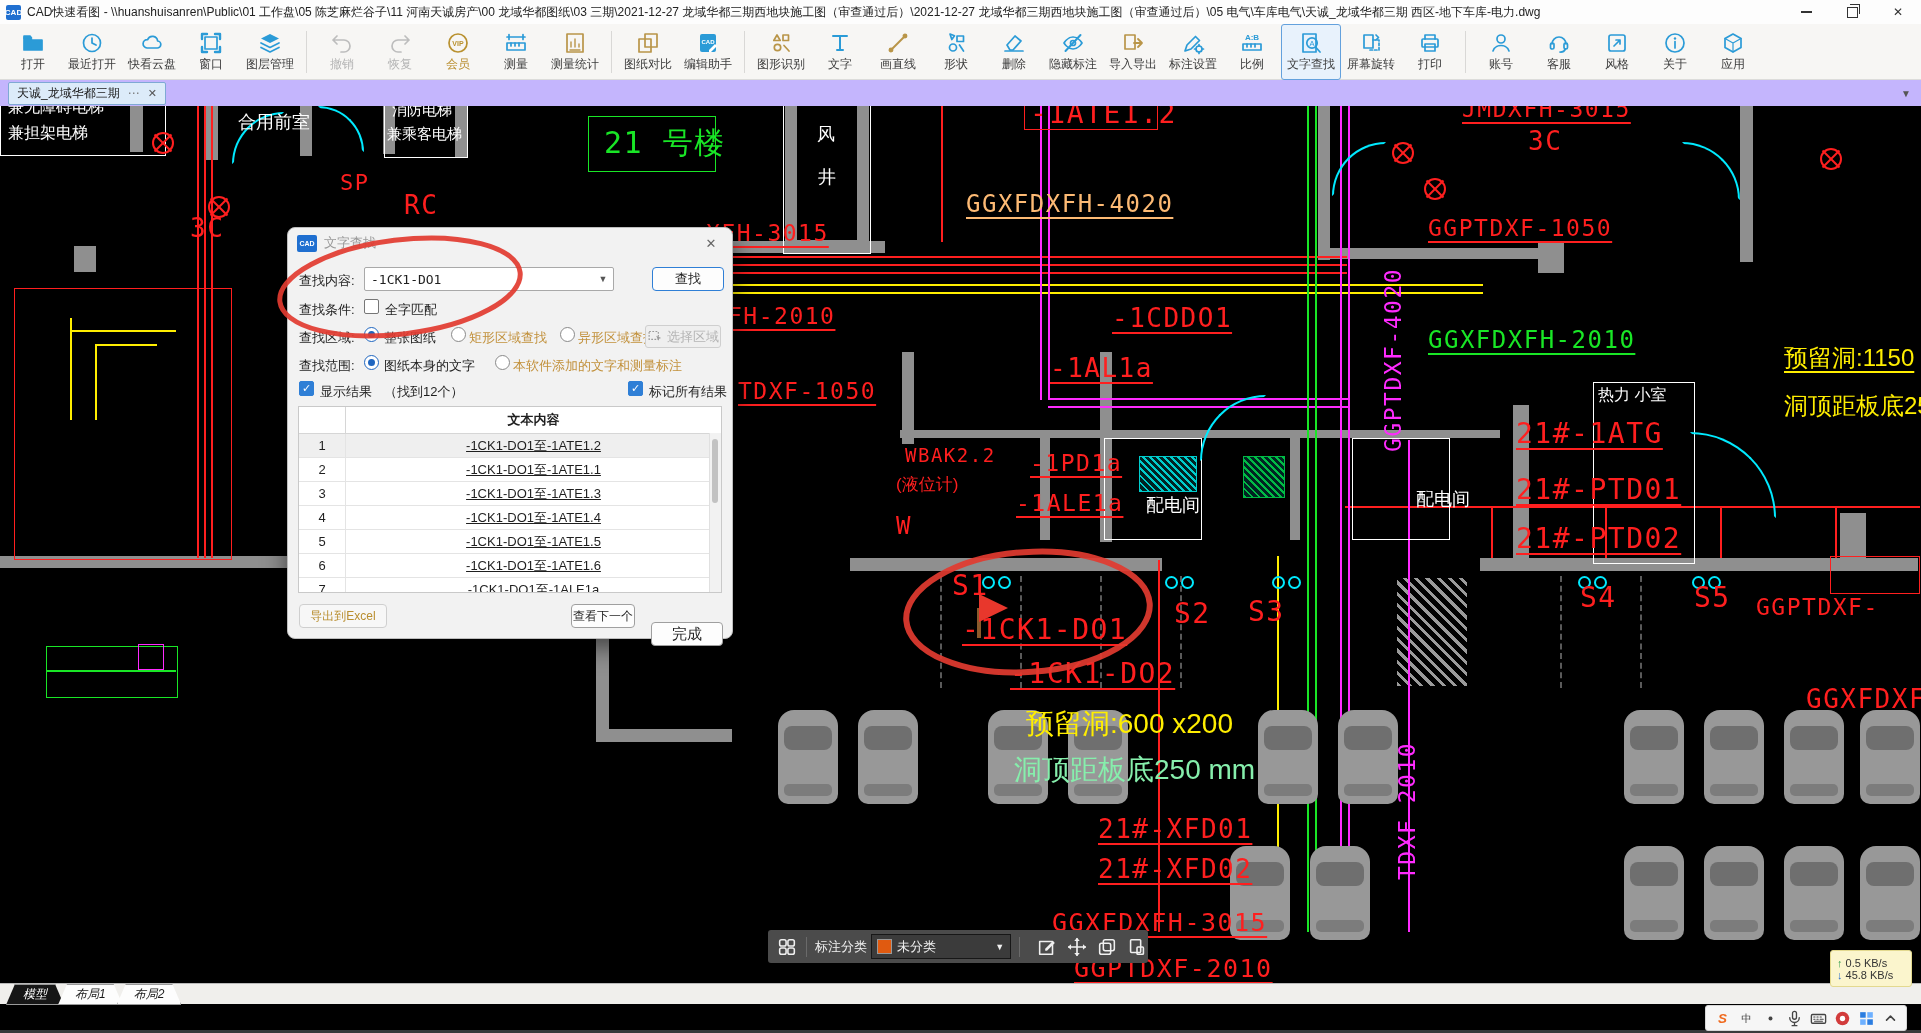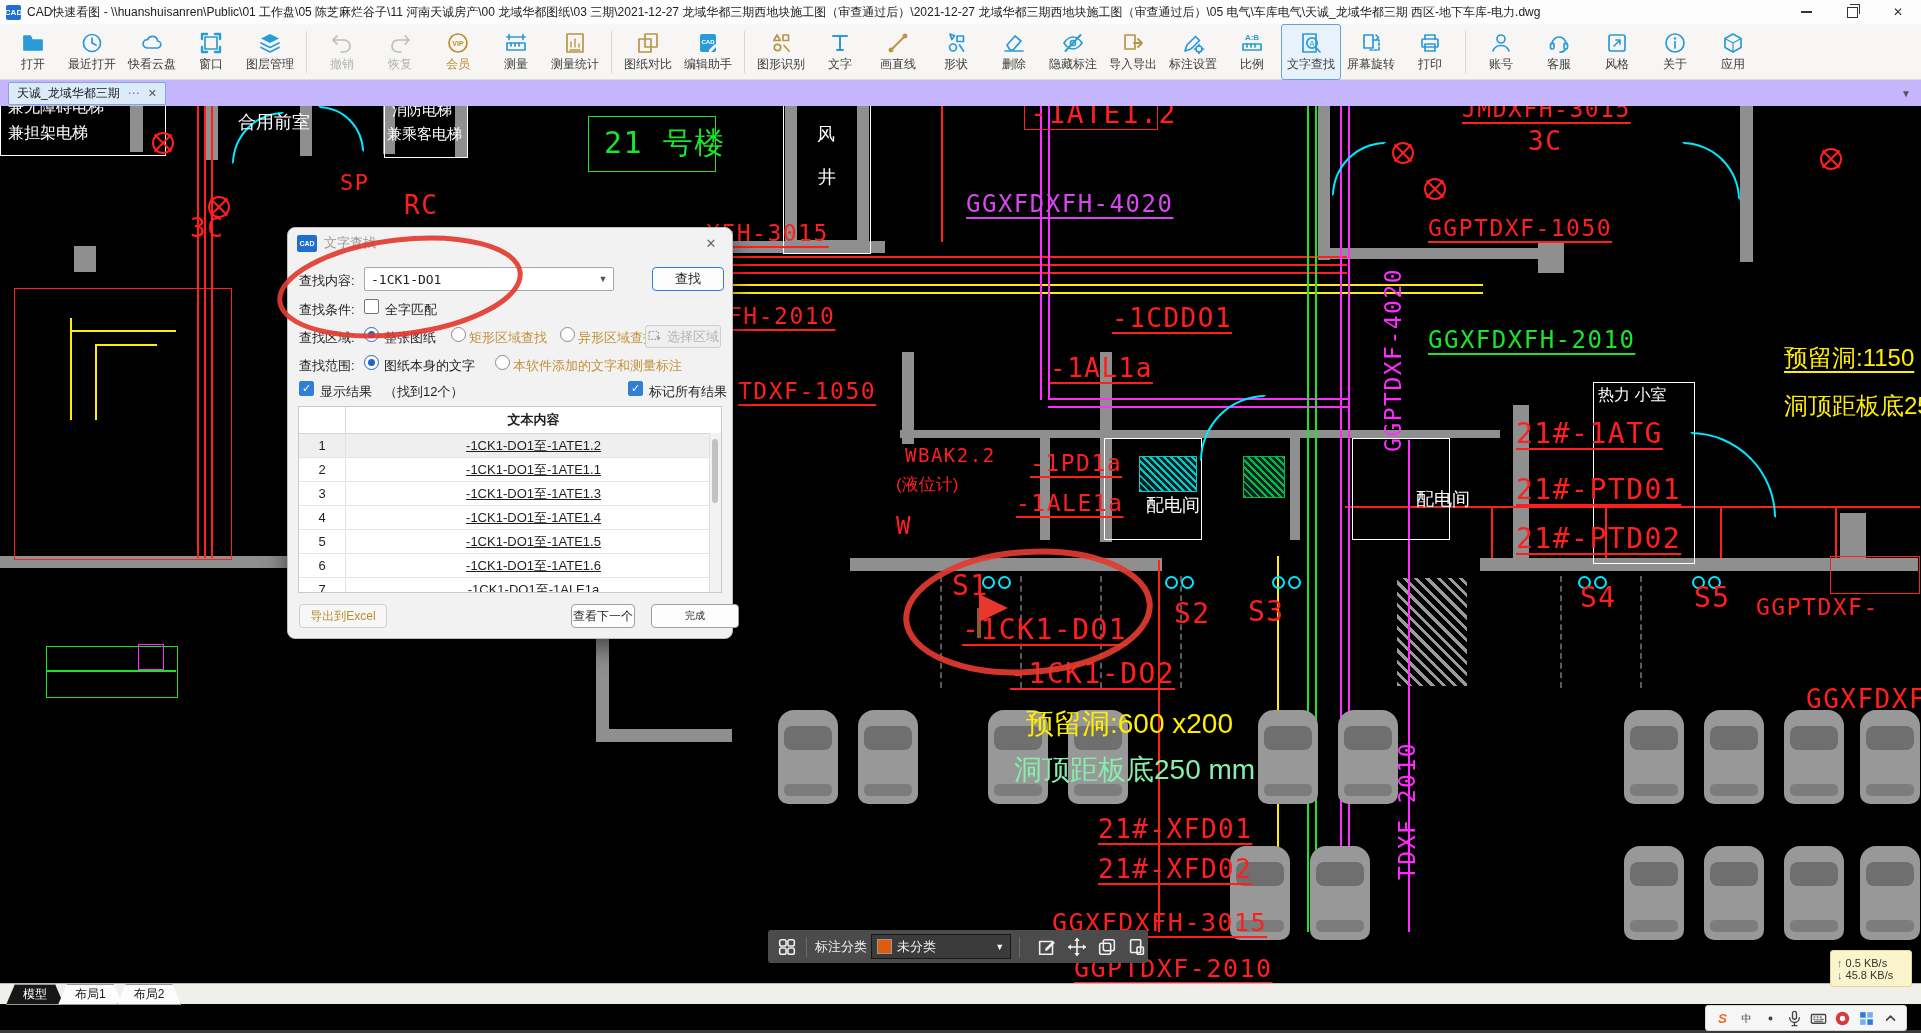--- a/index.html
+++ b/index.html
@@ -121,21 +121,21 @@
 
   
   .netbadge{position:absolute;right:9px;top:950px;width:82px;height:37px;background:#fbf5cd;
     border:1px solid #e3d98f;border-radius:3px;z-index:21;font-size:11px;color:#333;
     display:flex;flex-direction:column;justify-content:center;padding-left:6px;box-sizing:border-box;}
   .netbadge .up .arr{color:#2e9e4f;}
   .netbadge .down .arr{color:#2a6fd0;}
 
   
   .sheettabs{position:absolute;left:0;top:983px;width:100%;height:20px;background:#f0efec;
-    border-top:1px solid #b9b9b9;display:flex;align-items:flex-start;}
+    border-top:1px solid #b9b9b9;display:flex;align-items:flex-start;font-style:italic;}
   .sheettab{height:19px;padding:0 16px;display:flex;align-items:center;font-size:12px;color:#1a1a1a;
     background:#fdfdfd;border:1px solid #9a9a9a;margin-left:-6px;
     clip-path:polygon(9px 0,calc(100% - 9px) 0,100% 100%,0 100%);cursor:pointer;}
   .sheettab:first-child{margin-left:6px;}
   .sheettab.active{background:#161616;color:#fff;}
   .statusbar{position:absolute;left:0;top:1003px;width:100%;height:27px;background:#eceae7;
     border-top:1px solid #c6c6c4;font-size:13px;color:#222;}
   .statusbar .coords{position:absolute;left:16px;top:6px;font-family:"DejaVu Sans Mono",monospace;font-size:12px;}
   .statusbar .sdiv{position:absolute;top:3px;width:1px;height:21px;background:#cfcecb;}
   .statusbar .scale{position:absolute;left:368px;top:6px;}
@@ -516,21 +516,21 @@
       <div class="car" style="left: 1784px; top: 740px;"></div>
       <div class="car" style="left: 1860px; top: 740px;"></div>
       <div class="ctext" style="left: 8px; top: -7px; color: rgb(255, 255, 255); font-size: 16px;">兼无障碍电梯</div>
       <div class="ctext" style="left: 8px; top: 19px; color: rgb(255, 255, 255); font-size: 16px;">兼担架电梯</div>
       <div class="ctext" style="left: 238px; top: 7px; color: rgb(255, 255, 255); font-size: 18px;">合用前室</div>
       <div class="ctext" style="left: 392px; top: -4px; color: rgb(255, 255, 255); font-size: 15px;">消防电梯</div>
       <div class="ctext" style="left: 387px; top: 20px; color: rgb(255, 255, 255); font-size: 15px;">兼乘客电梯</div>
       <div class="ctext" style="left: 817px; top: 19px; color: rgb(255, 255, 255); font-size: 18px;">风</div>
       <div class="ctext" style="left: 818px; top: 62px; color: rgb(255, 255, 255); font-size: 18px;">井</div>
       <div class="ctext cad" style="left: 604px; top: 22px; color: rgb(25, 230, 38); font-size: 30px;">21 号楼</div>
-      <div class="ctext cad u" style="left: 966px; top: 86px; color: #d946ef; font-size: 24px;">GGXFDXFH-4020</div>
+      <div class="ctext cad u" style="left: 966px; top: 86px; color: #fdba74; font-size: 24px;">GGXFDXFH-4020</div>
       <div class="ctext cad u" style="left: 1428px; top: 222px; color: rgb(25, 230, 38); font-size: 24px;">GGXFDXFH-2010</div>
       <div class="ctext cad" style="left: 1030px; top: -6px; color: rgb(255, 31, 31); font-size: 28px;">-1ATE1.2</div>
       <div class="ctext cad u" style="left: 1462px; top: -8px; color: rgb(255, 31, 31); font-size: 23px;">JMDXFH-3015</div>
       <div class="ctext cad u" style="left: 1428px; top: 111px; color: rgb(255, 31, 31); font-size: 23px;">GGPTDXF-1050</div>
       <div class="ctext cad" style="left: 340px; top: 66px; color: rgb(255, 31, 31); font-size: 22px;">SP</div>
       <div class="ctext cad" style="left: 404px; top: 86px; color: rgb(255, 31, 31); font-size: 26px;">RC</div>
       <div class="ctext cad" style="left: 190px; top: 109px; color: rgb(255, 31, 31); font-size: 26px;">3C</div>
       <div class="ctext cad" style="left: 1528px; top: 22px; color: rgb(255, 31, 31); font-size: 26px;">3C</div>
       <div class="ctext cad u" style="left: 706px; top: 116px; color: rgb(255, 31, 31); font-size: 23px;">XFH-3015</div>
       <div class="ctext cad u" style="left: 728px; top: 199px; color: rgb(255, 31, 31); font-size: 23px;">FH-2010</div>
@@ -649,21 +649,21 @@
             <div class="c2">-1CK1-DO1至-1ALE1a</div>
           </div>
         </div>
       <div class="vscroll">
           <div class="thumb"></div>
         </div>
     </div>
 
     <div class="btn export" style="left:11px;top:376px;width:88px;font-size:12px">导出到Excel</div>
     <div class="btn" style="left:283px;top:376px;width:64px;font-size:12px">查看下一个</div>
-    <div class="btn" style="left:363px;top:376px;width:88px;font-size:10px">完成</div>
+    <div class="btn" style="left:363px;top:394px;width:72px;font-size:15px">完成</div>
   </div>
 
   <div class="anno-toolbar">
     <span class="aicon"><svg viewBox="0 0 24 24" fill="none" stroke="currentColor" stroke-width="1.7" stroke-linecap="round" stroke-linejoin="round">
           <rect x="4" y="4" width="7" height="7" rx="2"></rect>
           <rect x="13" y="4" width="7" height="7" rx="2"></rect>
           <rect x="4" y="13" width="7" height="7" rx="2"></rect>
           <rect x="13" y="13" width="7" height="7" rx="2"></rect>
         </svg></span>
     <span class="asep"></span>

